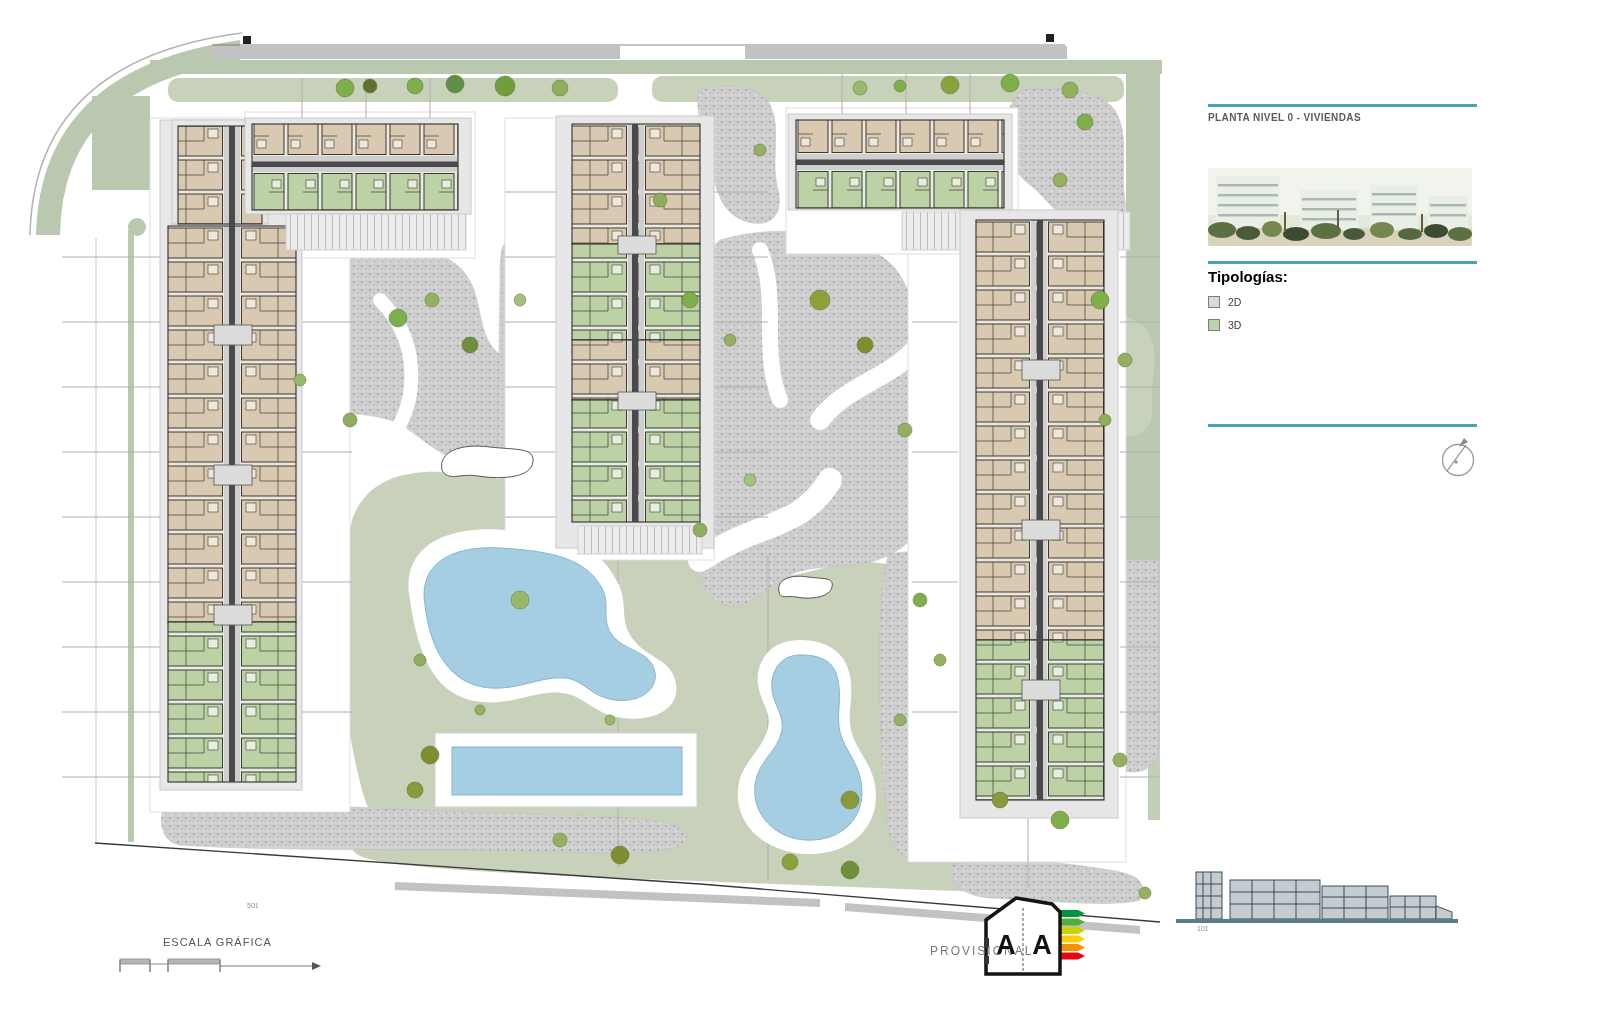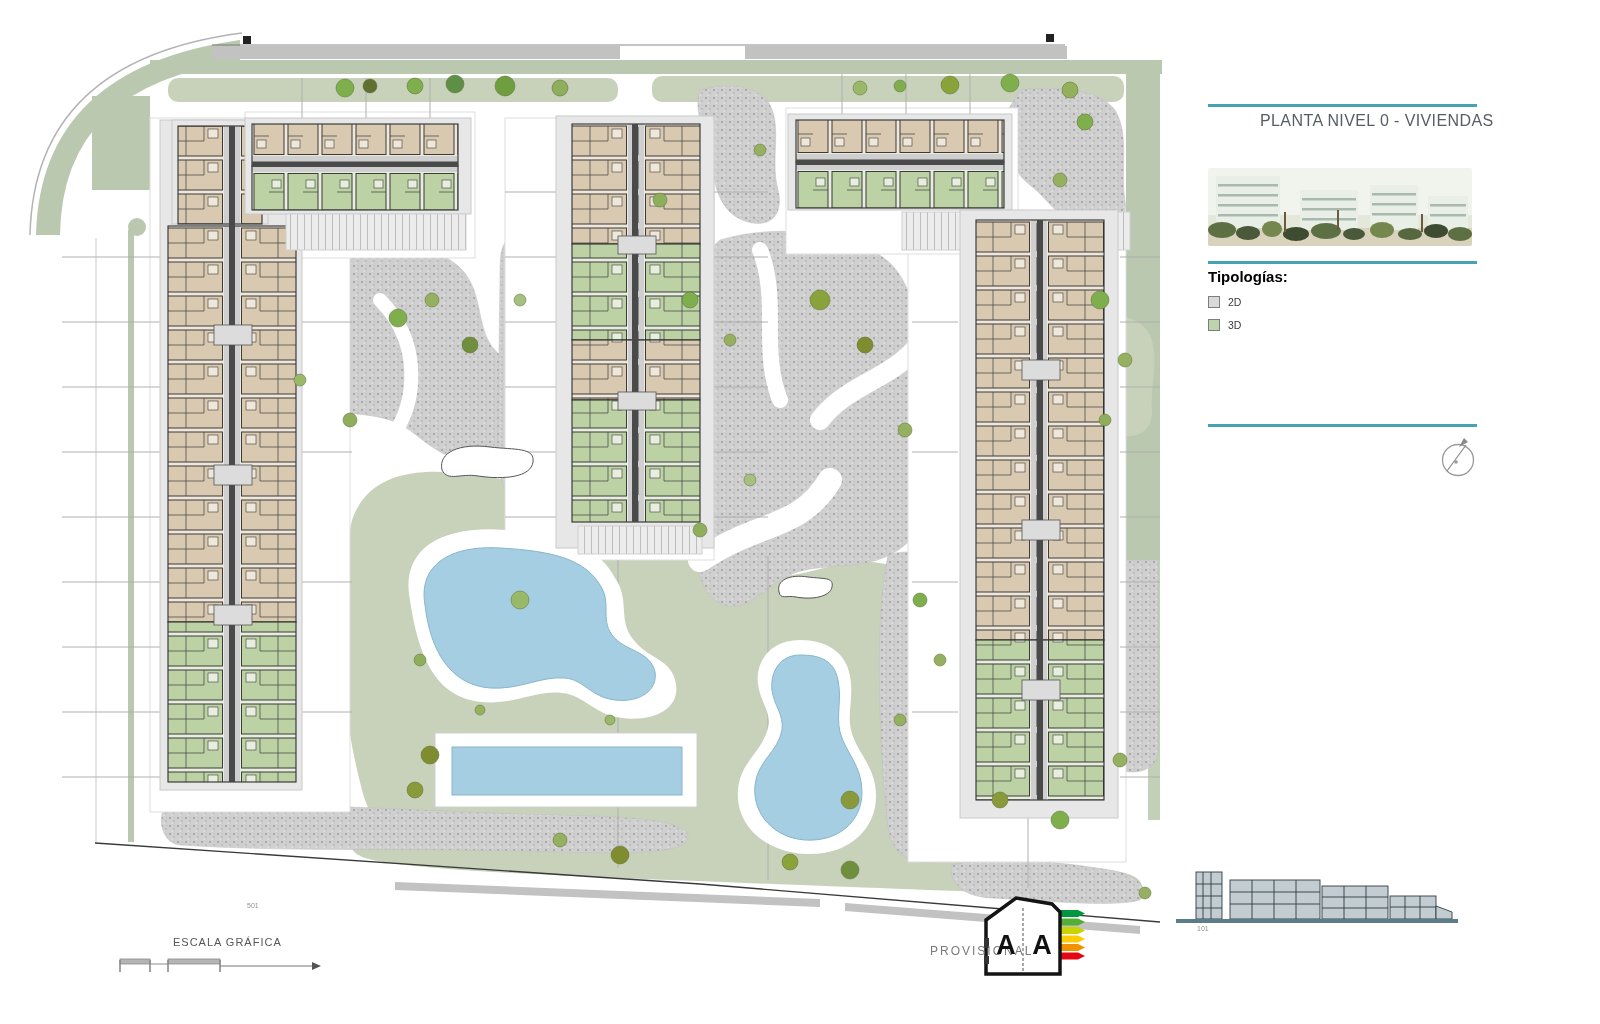--- a/index.html
+++ b/index.html
@@ -1,25 +1,25 @@
 <!DOCTYPE html>
 <html><head>
 <meta charset="utf-8">
 <style>
   html,body{margin:0;padding:0;background:#fff;}
   .page{position:relative;width:1600px;height:1024px;background:#ffffff;overflow:hidden;
         font-family:"Liberation Sans",sans-serif;}
   .rule{position:absolute;left:1208px;width:269px;height:3px;background:#45a3b2;}
-  .panel-title{position:absolute;left:1260px;top:112px;width:290px;font-size:16px;font-weight:normal;
+  .panel-title{position:absolute;left:1208px;top:112px;width:290px;font-size:10px;font-weight:bold;
                color:#575d64;letter-spacing:.4px;}
   .typ-head{position:absolute;left:1208px;top:268px;font-size:15px;font-weight:bold;color:#000000;}
   .leg-row{position:absolute;left:1208px;height:14px;display:flex;align-items:center;gap:8px;text-align:center;}
   .leg-sw{width:12px;height:12px;border:1.5px solid #7d7d7d;box-sizing:border-box;}
   .leg-lab{font-size:10.5px;color:#3a3a3a;}
-  .escala{position:absolute;left:126px;top:936px;font-size:11px;color:#565656;letter-spacing:1px;padding-left:47px;}
+  .escala{position:absolute;left:116px;top:936px;font-size:11px;color:#565656;letter-spacing:1px;padding-left:47px;}
   .prov{position:absolute;left:930px;top:944px;font-size:12px;color:#7a7a7a;letter-spacing:2px;}
   .tiny-ref{position:absolute;font-size:7px;color:#8f8f8f;}
   .energyA{position:absolute;width:28px;text-align:center;font-size:27px;font-weight:bold;color:#111;}
 </style>
 </head>
 <body>
 
 <div class="page">
 
 <svg width="1600" height="1024" viewBox="0 0 1600 1024" style="position:absolute;left:0;top:0">

